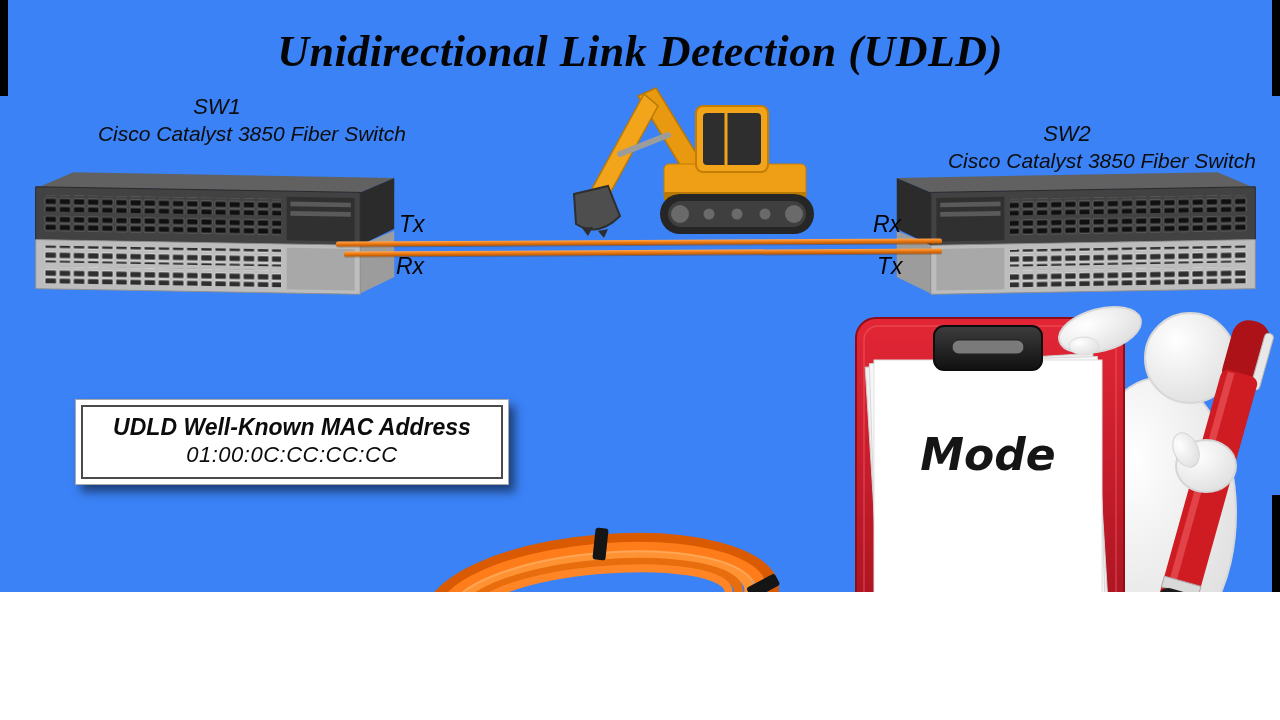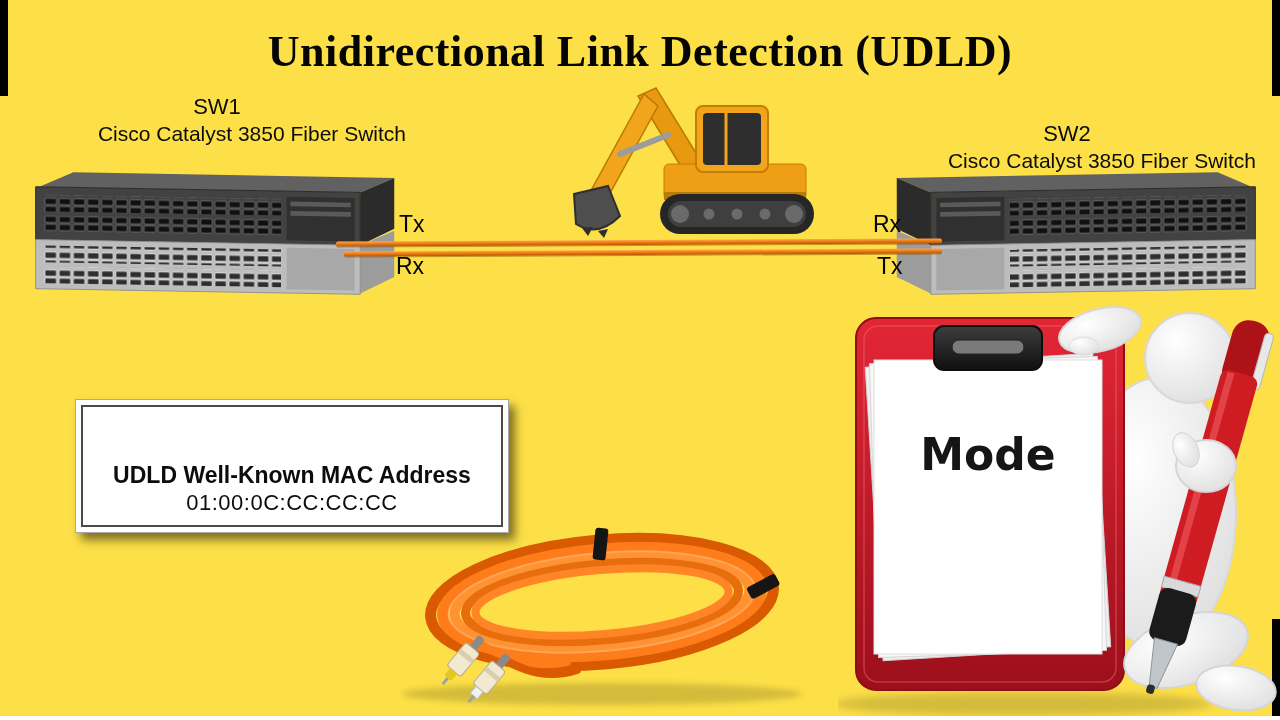--- a/index.html
+++ b/index.html
@@ -1,18 +1,18 @@
 <!DOCTYPE html>
 <html><head>
 <meta charset="utf-8">
 <style>
   html,body { margin:0; padding:0; background:#fff; }
   .stage {
-    position:relative; width:1280px; height:716px; background:#fde047;
-    overflow:hidden; font-family:"Liberation Sans", sans-serif;
+    position:relative; width:1280px; height:592px; background:#3b82f6;
+    overflow:hidden; font-family:"Liberation Sans", sans-serif;font-style:italic;
   }
   .corner-bar { position:absolute; background:#000; }
   .bar-tl { left:0; top:0; width:8px; height:96px; }
   .bar-tr { right:0; top:0; width:8px; height:96px; }
   .bar-br { right:0; bottom:0; width:8px; height:97px; }
 
   .page-title {
     position:absolute; left:0; right:0; top:26px; text-align:center;
     font-family:"Liberation Serif", serif; font-weight:700; font-size:44px;
     color:#050505; letter-spacing:0.5px; margin:0;
@@ -45,21 +45,21 @@
   .excavator { position:absolute; left:548px; top:80px; width:270px; height:158px; }
 
   .mac-box {
     position:absolute; left:75px; top:399px; width:422px;
     background:#fff; border:1px solid #a9a9a9; padding:5px;
     box-shadow:6px 7px 9px rgba(0,0,0,0.5);
   }
   .mac-box-inner {
     border:2px solid #4a4a4a; padding:7px 6px 9px 6px; text-align:center; color:#0c0c0c;
   }
-  .mac-line1 { font-size:23px; font-weight:700;margin-top:48px; }
+  .mac-line1 { font-size:23px; font-weight:700; }
   .mac-line2 { font-size:22px; letter-spacing:0.5px; margin-top:1px; }
 
   .fiber-coil { position:absolute; left:362px; top:512px; width:445px; height:200px; }
   .clipboard-scene { position:absolute; left:838px; top:298px; width:442px; height:422px; }
 </style>
 </head>
 <body>
 
 <div class="stage">
 

